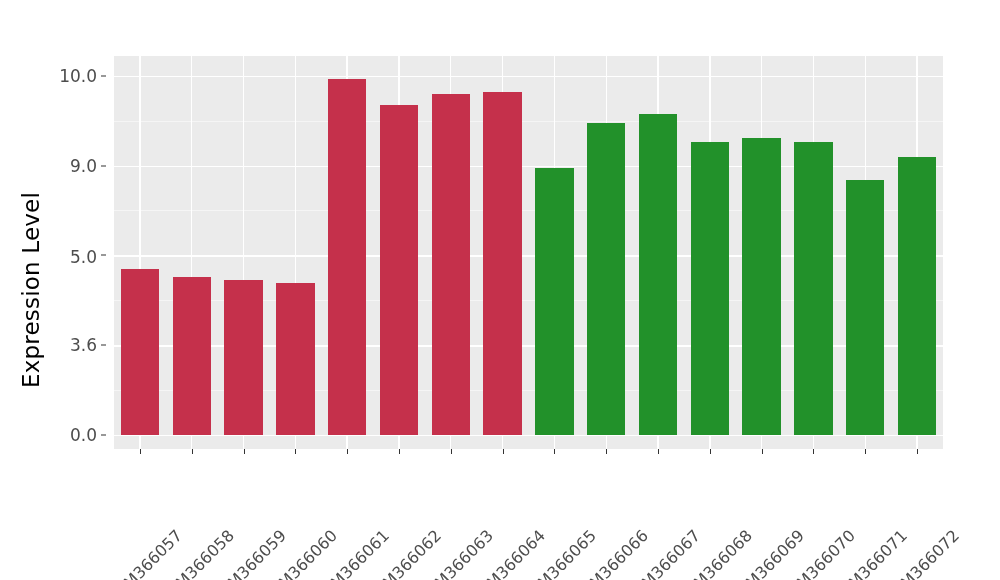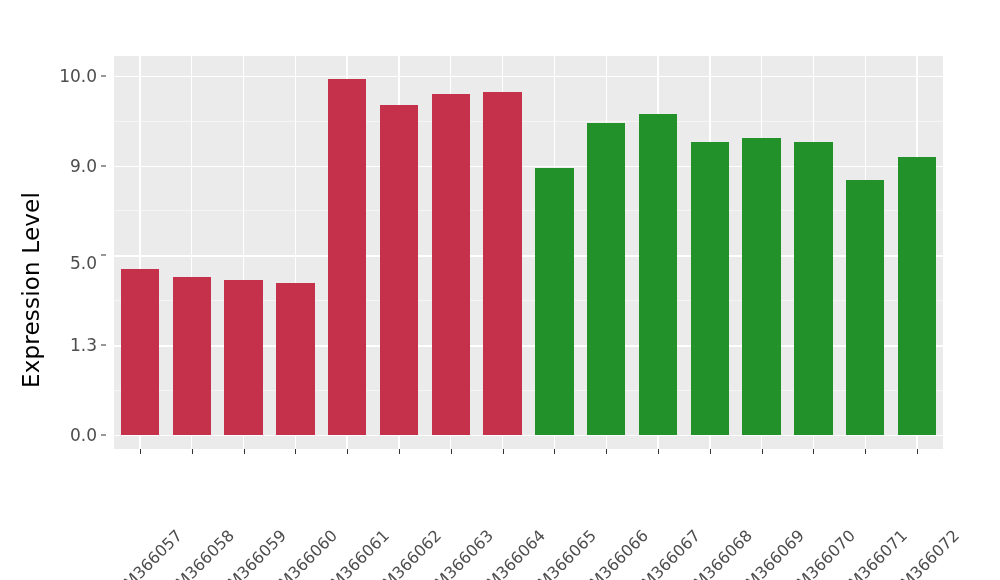--- a/index.html
+++ b/index.html
@@ -135,23 +135,23 @@
 </head>
 <body>
 
 <div id="chart-root">
 
   <div class="y-axis-title">Expression Level</div>
 
   <div class="y-tick-labels" id="y-tick-labels">
       <div class="y-tick-label" style="top: 379px; margin-left: 44px;">0.0</div>
       <div class="y-tick-mark" style="top: 379px;"></div>
-      <div class="y-tick-label" style="top: 289.19px;">1.3</div>
+      <div class="y-tick-label" style="top: 289.19px;">3.6</div>
       <div class="y-tick-mark" style="top: 289.19px;"></div>
-      <div class="y-tick-label" style="top: 207px;">5.0</div>
+      <div class="y-tick-label" style="top: 201px;">5.0</div>
       <div class="y-tick-mark" style="top: 199.379px;"></div>
       <div class="y-tick-label" style="top: 109.569px;">9.0</div>
       <div class="y-tick-mark" style="top: 109.569px;"></div>
       <div class="y-tick-label" style="top: 19.7583px;">10.0</div>
       <div class="y-tick-mark" style="top: 19.7583px;"></div>
     </div>
 
   <div id="panel">
       <div class="grid-minor-h" style="top: 334.095px;"></div>
       <div class="grid-minor-h" style="top: 244.284px;"></div>

